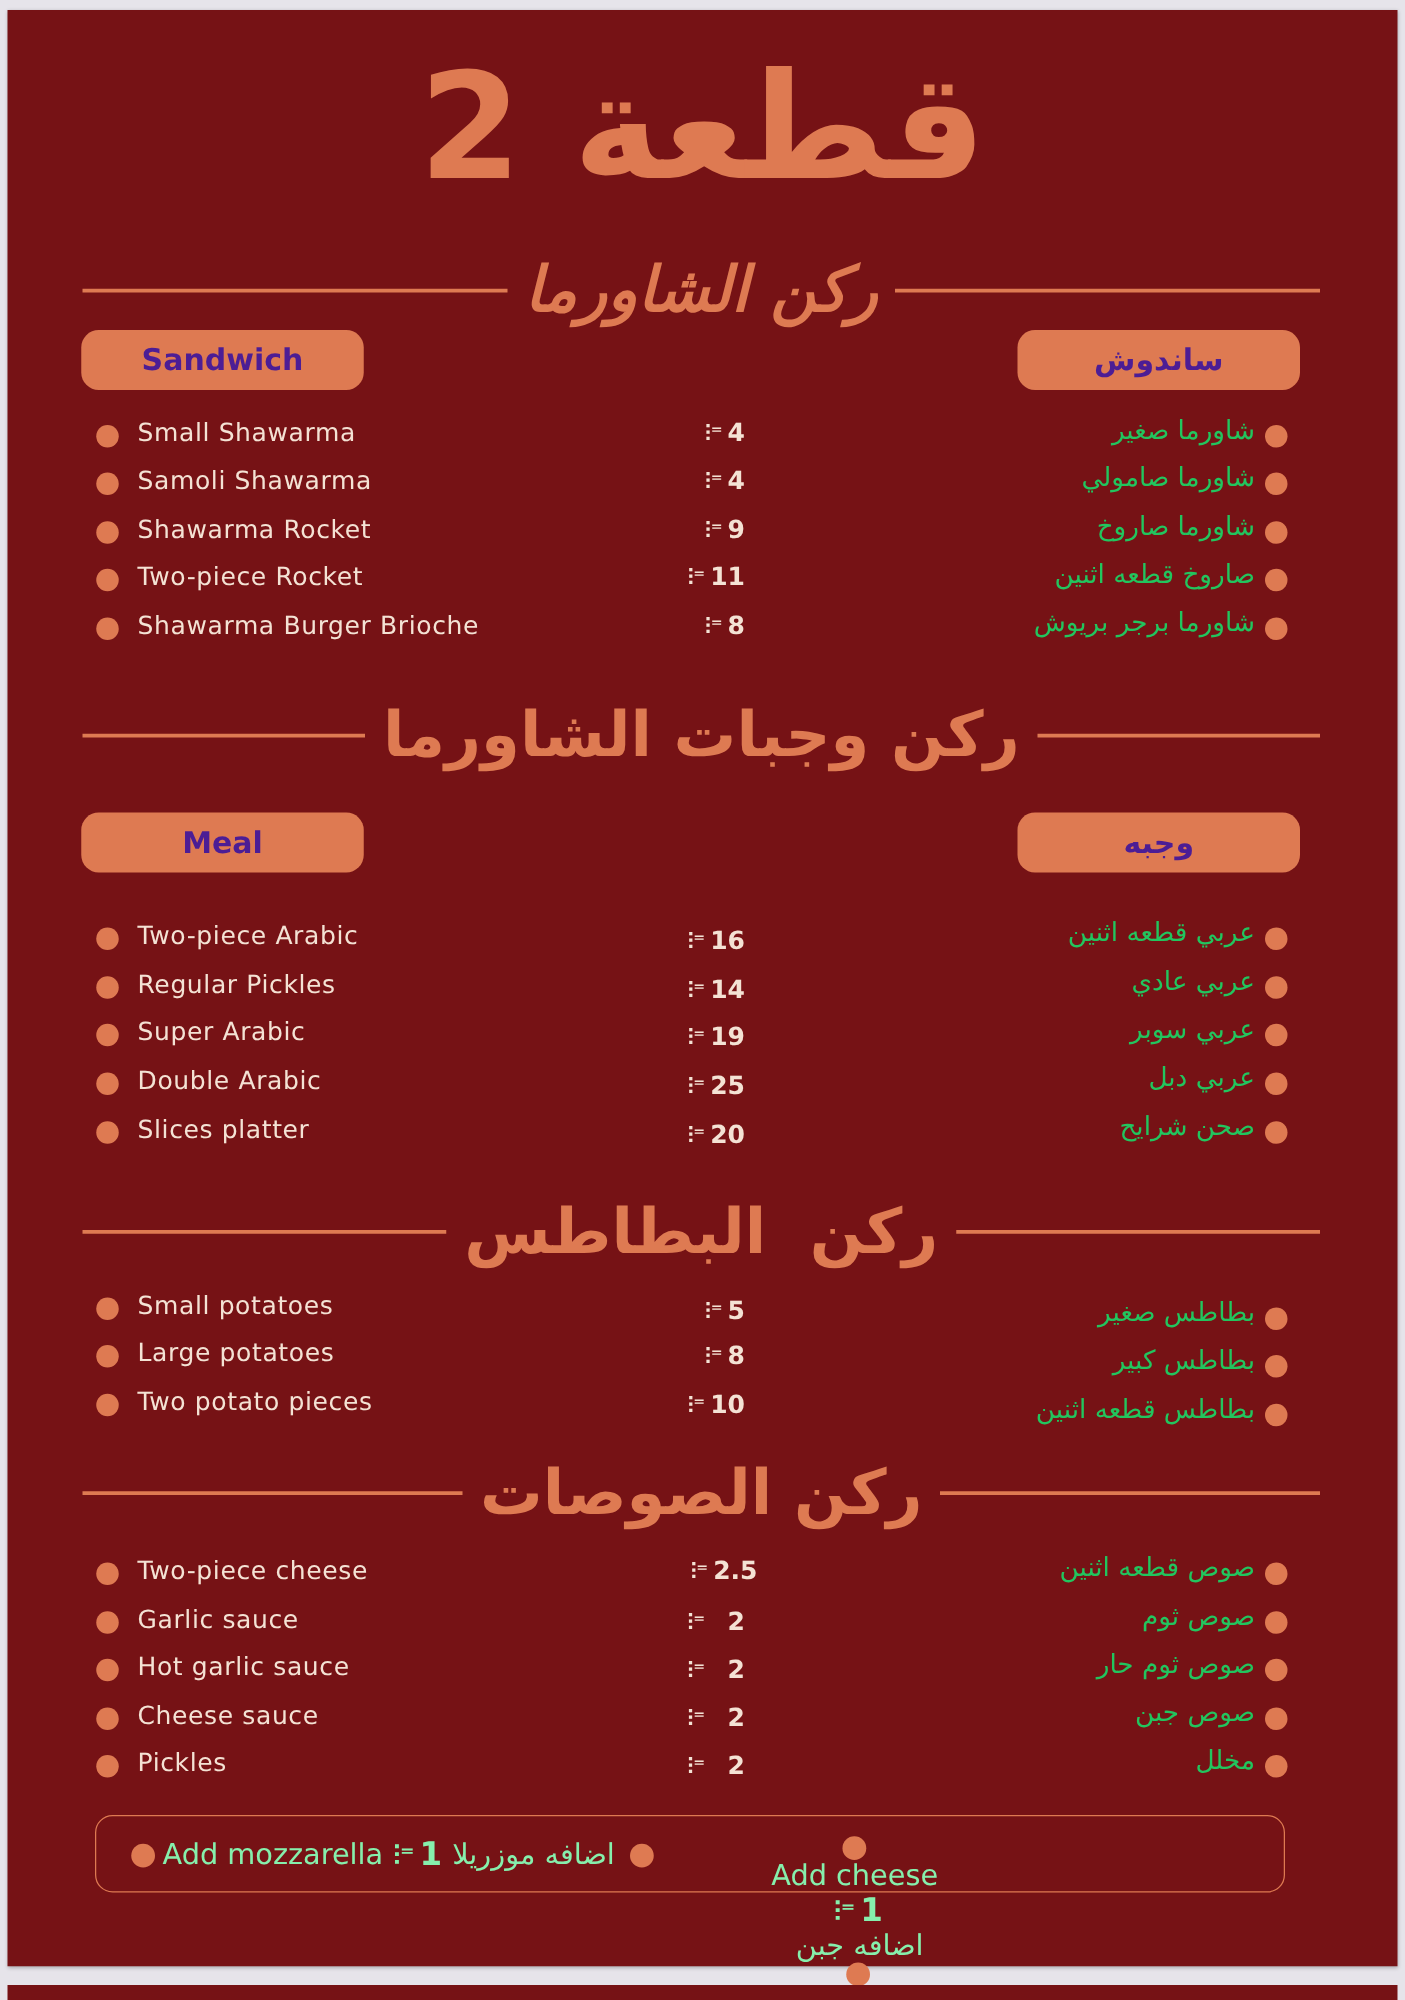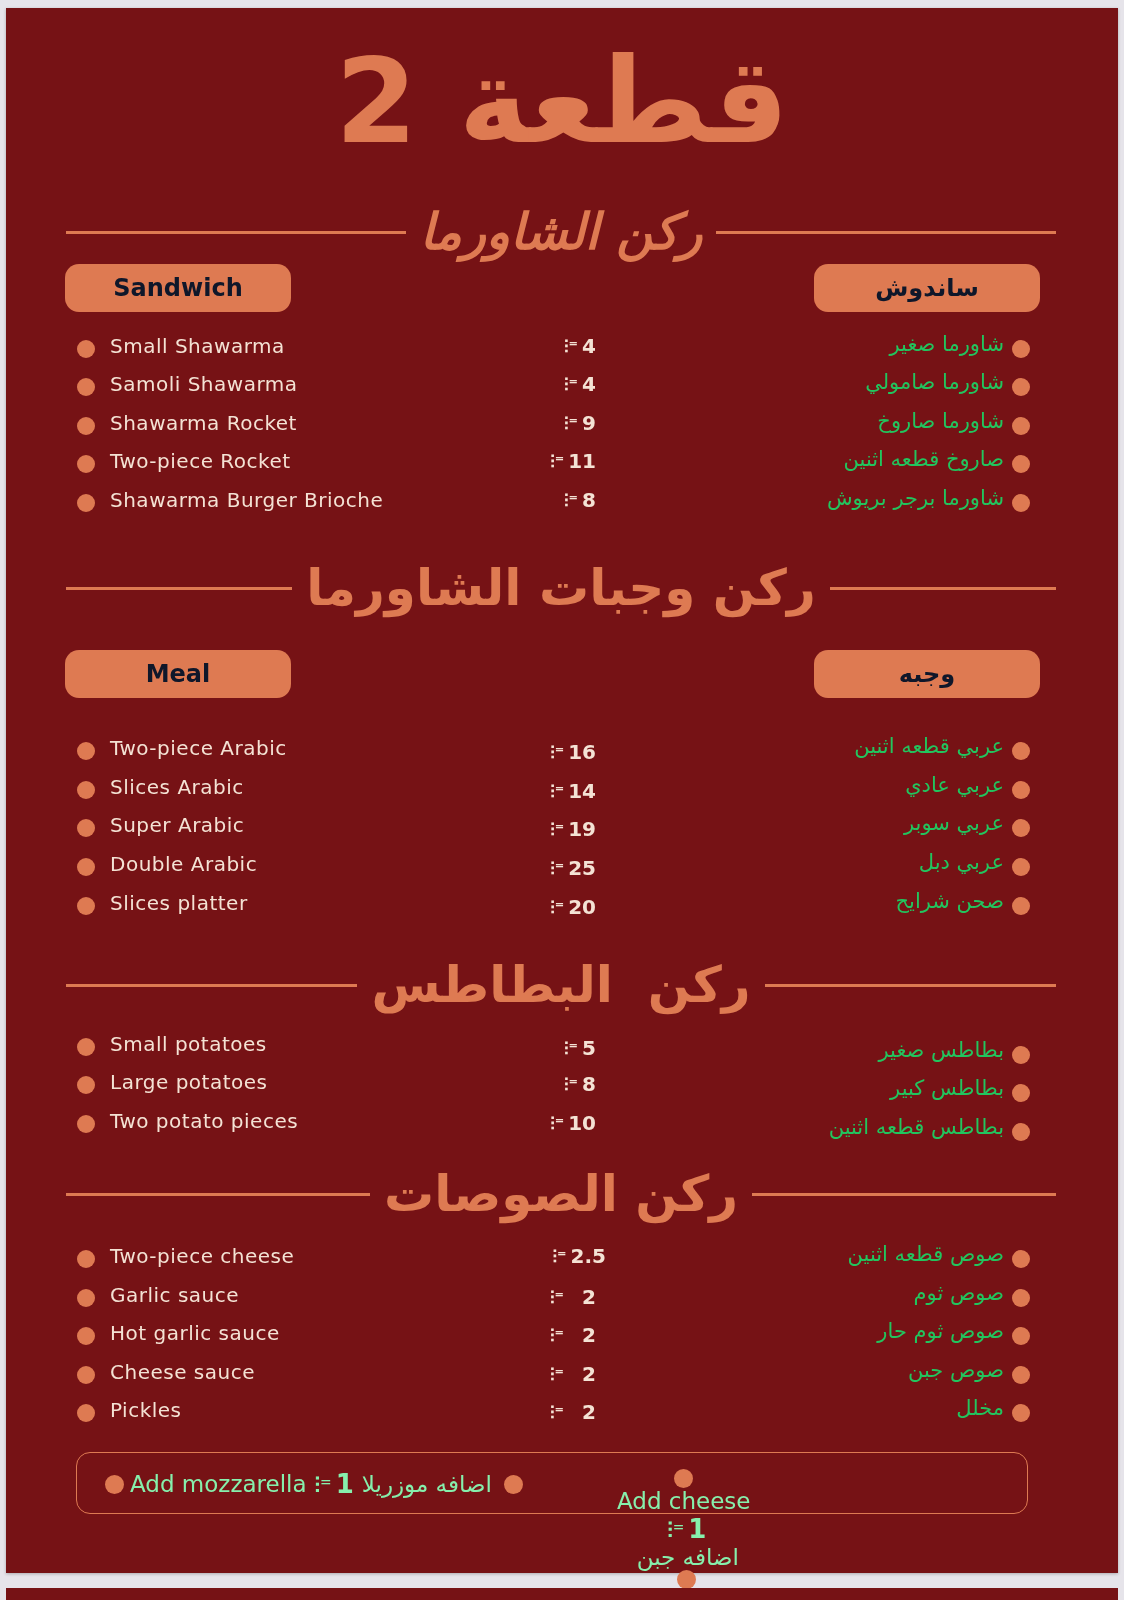--- a/index.html
+++ b/index.html
@@ -23,21 +23,21 @@
   .sec-head {
     position: absolute; left: 60px; width: 990px; display: flex; align-items: center;
   }
   .sec-head .line { flex: 1; height: 3px; background: #de7a52; }
   .sec-head .text {
     color: #de7a52; font-weight: bold; font-size: 50px; padding: 0 14px; line-height: 60px;
     font-family: "DejaVu Sans", sans-serif;
   }
   .pill {
     position: absolute; height: 48px; width: 226px; border-radius: 14px; background: #de7a52;
-    color: #0f172a; font-weight: bold; font-size: 24px; display: flex; align-items: center; justify-content: center;
+    color: #4c1d95; font-weight: bold; font-size: 24px; display: flex; align-items: center; justify-content: center;
     font-family: "DejaVu Sans", sans-serif;
   }
   .rows { position: absolute; left: 0; width: 1112px; }
   .row { position: absolute; left: 0; width: 1112px; height: 30px; }
   .row .dot-l { position: absolute; left: 71px; top: 8px; width: 18px; height: 18px; border-radius: 50%; background: #de7a52; }
   .row .en { position: absolute; left: 104px; top: 2px; color: #f4e2d4; font-size: 20px; letter-spacing: 0.5px; white-space: nowrap; }
   .row .price { position: absolute; left: 510px; width: 80px; top: 2px; color: #f4e2d4; font-size: 20px; font-weight: bold; white-space: nowrap; text-align: right; }
   .row .price .sar { font-weight: bold; margin-right: 4px; font-size: 18px; }
   .row .ar { position: absolute; right: 114px; top: 0px; color: #22c55e; font-size: 21px; white-space: nowrap; direction: rtl; }
   .row .dot-r { position: absolute; left: 1006px; top: 8px; width: 18px; height: 18px; border-radius: 50%; background: #de7a52; }
@@ -112,21 +112,21 @@
   <div class="rows" style="top:726px;">
     <div class="row" style="top:0px;">
       <span class="dot-l"></span>
       <span class="en">Two-piece Arabic</span>
       <span class="price" style="top:6px"><span class="sar">⫶⁼</span><span>16</span></span>
       <span class="ar">عربي قطعه اثنين</span>
       <span class="dot-r"></span>
     </div>
     <div class="row" style="top:39px;">
       <span class="dot-l"></span>
-      <span class="en">Slices Arabic</span>
+      <span class="en">Regular Pickles</span>
       <span class="price" style="top:6px"><span class="sar">⫶⁼</span><span>14</span></span>
       <span class="ar">عربي عادي</span>
       <span class="dot-r"></span>
     </div>
     <div class="row" style="top:77px;">
       <span class="dot-l"></span>
       <span class="en">Super Arabic</span>
       <span class="price" style="top:6px"><span class="sar">⫶⁼</span><span>19</span></span>
       <span class="ar">عربي سوبر</span>
       <span class="dot-r"></span>

